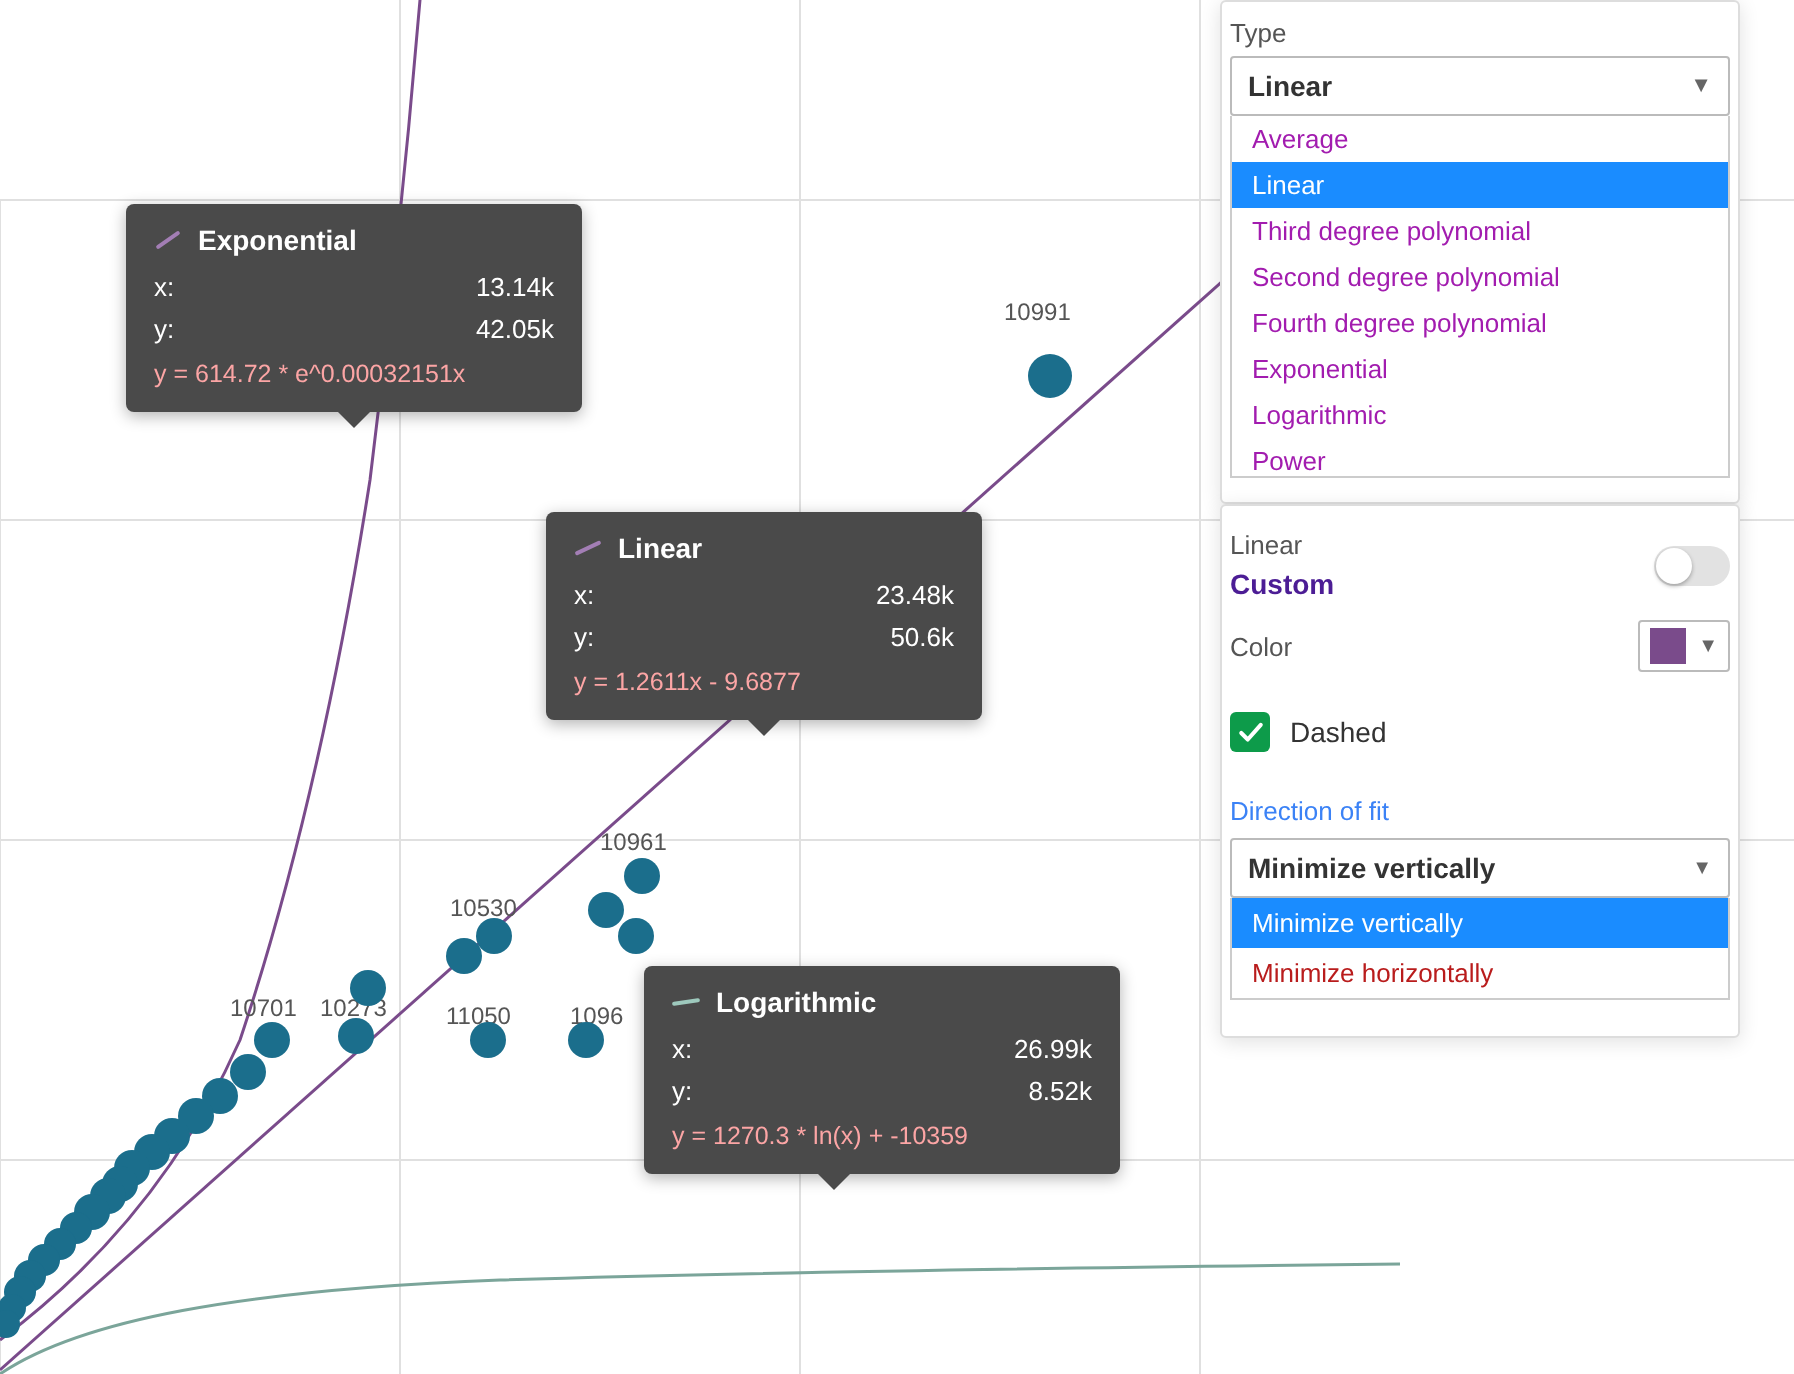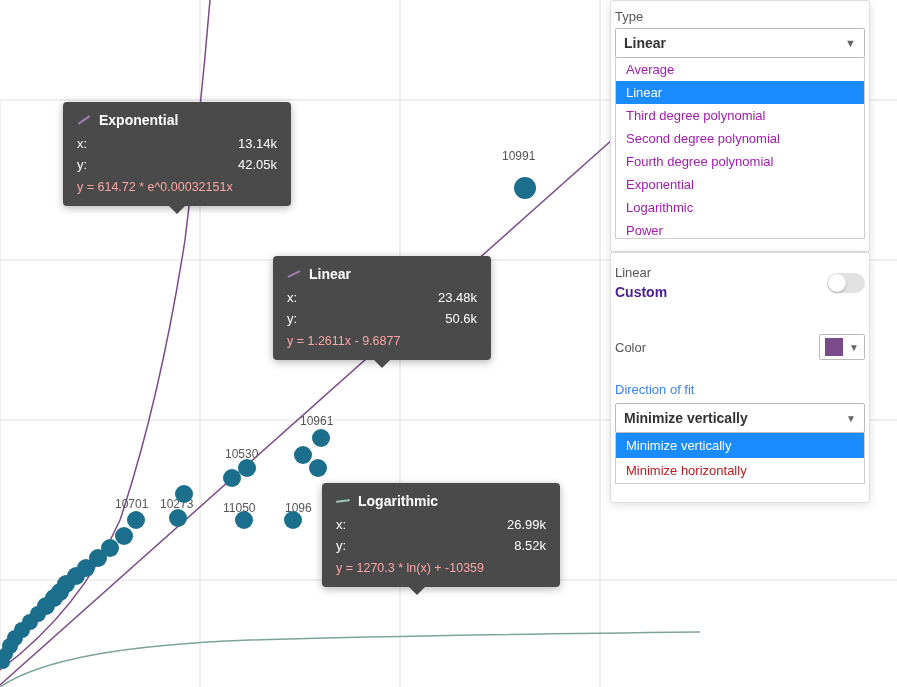--- a/index.html
+++ b/index.html
@@ -251,28 +251,36 @@
     <div class="row-flex">
       <div>
         <div class="label">Linear</div>
         <div class="custom-bold">Custom</div>
       </div>
       <div class="switch">
           <div class="knob"></div>
         </div>
     </div>
 
-    <div class="row-flex" style="margin-top:34px;">
+    <div class="row-flex" style="margin-top:10px;">
       <div class="label" style="margin:0">Color</div>
       <div class="color-chip-btn">
         <span class="color-chip" style="background:#7a4b8b;"></span>
         <span class="caret-sm">▼</span>
       </div>
     </div>
 
+    <div class="checkbox-row">
+      <div class="checkbox">
+        <svg viewBox="0 0 16 16">
+            <path d="M2 8 L6 12 L14 3" stroke="#fff" stroke-width="2.5" fill="none" stroke-linecap="round" stroke-linejoin="round"></path>
+          </svg>
+      </div>
+      <span>Dashed</span>
+    </div>
 
     <div class="dir-label">Direction of fit</div>
     <div class="dir-sel">
       <span>Minimize vertically</span>
       <span class="caret-sm">▼</span>
     </div>
     <div class="dir-opts">
       <div class="dir-opt sel-opt">Minimize vertically</div>
       <div class="dir-opt">Minimize horizontally</div>
     </div>

